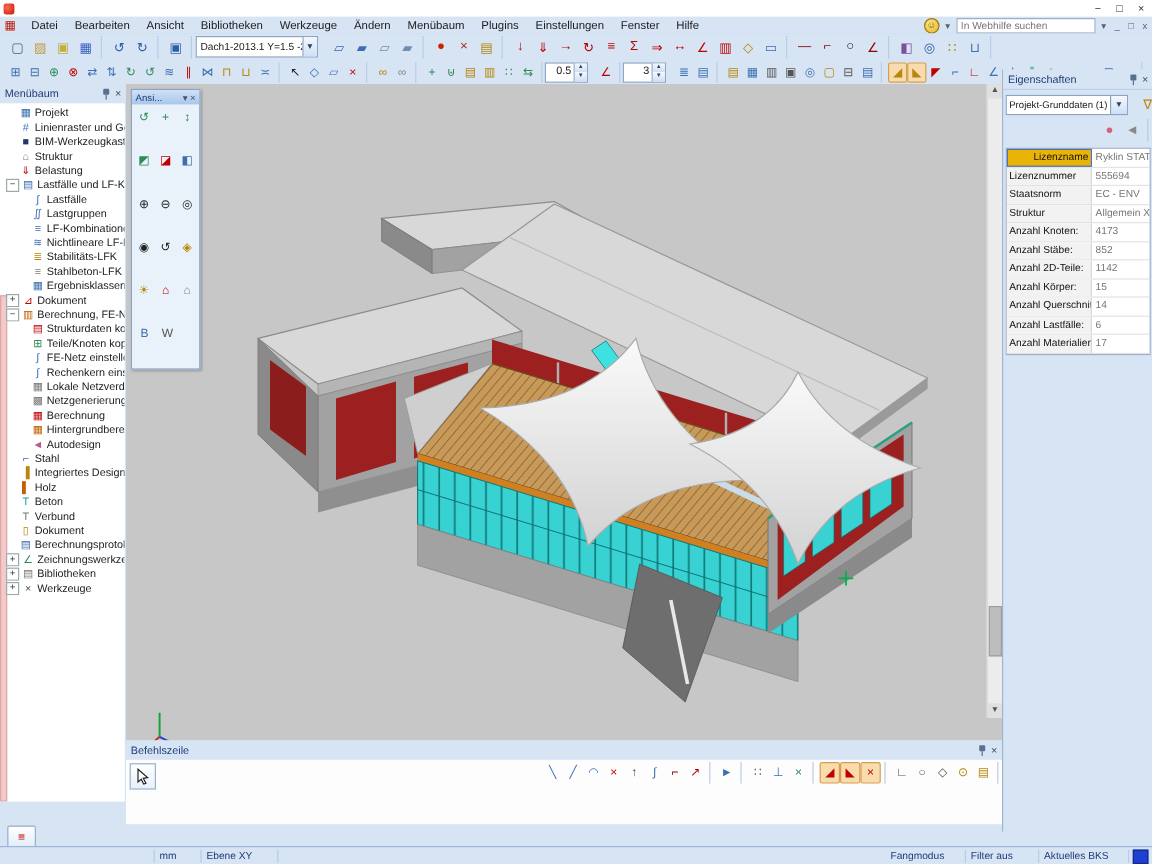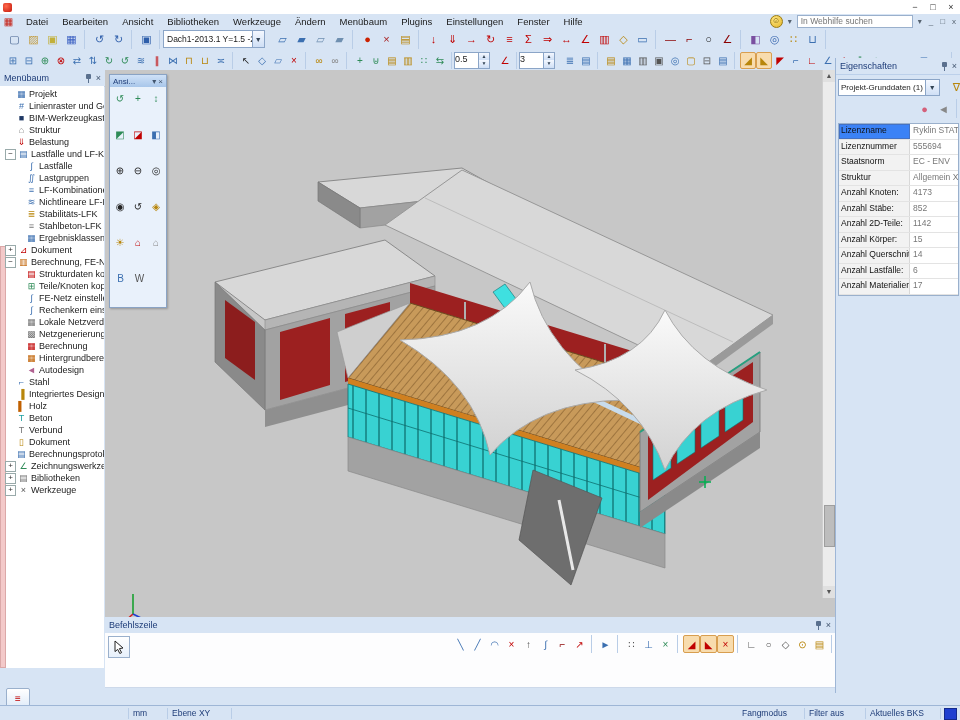--- a/index.html
+++ b/index.html
@@ -31,21 +31,21 @@
   .ticon{width:17px;height:17px;display:flex;align-items:center;justify-content:center;
          font-size:11px;border:1px solid transparent;border-radius:2px;cursor:default;}
   .tb2 .ticon{width:14px;height:15px;font-size:10px;}
   .ticon.hl{background:var(--hl);border-color:#d89e4f;}
   .combo{height:16px;background:#fff;border:1px solid #8ba5c7;display:flex;align-items:center;
          font-size:8.5px;margin:0 3px;}
   .combo .ctext{padding:0 3px;white-space:nowrap;overflow:hidden;}
   .carrow{width:13px;height:100%;background:linear-gradient(#f4f8ff,#cfdff5);border-left:1px solid #8ba5c7;
           font-size:7px;display:flex;align-items:center;justify-content:center;color:#345;}
   .spin{width:34px;height:15px;background:#fff;border:1px solid #8ba5c7;display:flex;margin:0 2px;}
-  .spin .sval{flex:1;font-size:9px;text-align:left;padding:1px 2px 0 0;}
+  .spin .sval{flex:1;font-size:9px;text-align:right;padding:1px 2px 0 0;}
   .spin .sarr{width:10px;display:flex;flex-direction:column;border-left:1px solid #8ba5c7;}
   .spin .sarr span{flex:1;font-size:5px;line-height:6px;text-align:center;color:#345;background:linear-gradient(#f4f8ff,#cfdff5);}
   
   .panelhdr{height:16px;background:var(--chrome);display:flex;align-items:center;
             font-size:9px;color:#1e3c78;padding:0 4px;border-bottom:1px solid #bcd0ea;}
   .phbtns{margin-left:auto;display:flex;align-items:center;gap:4px;color:#41546e;font-size:9px;}
   .pin{display:inline-block;width:7px;height:9px;position:relative;}
   .pin::before{content:"";position:absolute;left:1px;top:0;width:5px;height:5px;background:#5a708e;border-radius:1px;}
   .pin::after{content:"";position:absolute;left:3px;top:5px;width:1px;height:4px;background:#5a708e;}
   .leftcol{position:absolute;left:0;top:70px;width:105px;height:635px;background:var(--chrome);border-right:1px solid #9eb6d6;}
@@ -97,21 +97,21 @@
   
   .rightcol{position:absolute;left:835px;top:58px;width:125px;height:635px;background:var(--chrome);border-left:1px solid #9eb6d6;}
   .pcombo-row{display:flex;align-items:center;padding:3px 2px 2px 2px;gap:2px;}
   .pcombo{flex:1;height:15px;background:#fff;border:1px solid #8ba5c7;display:flex;align-items:center;font-size:8px;}
   .pcombo .ctext{flex:1;padding:0 2px;white-space:nowrap;overflow:hidden;}
   .picons2{display:flex;justify-content:flex-end;padding:0 4px 3px 0;gap:4px;}
   .proptable{margin:2px;border:1px solid #9ab0cc;background:#fff;}
   .prow{display:flex;height:14.5px;border-bottom:1px solid #e3e3e3;font-size:8.5px;}
   .plabel{width:66px;background:#f2f2f2;border-right:1px solid #d8d8d8;padding:1px 2px;white-space:nowrap;overflow:hidden;color:#111;}
   .pvalue{flex:1;padding:1px 3px;color:#777;white-space:nowrap;overflow:hidden;}
-  .prow.sel .plabel{background:#3b82f6;outline:1px solid #4472c4;outline-offset:-1px;}
+  .prow.sel .plabel{background:#eab308;outline:1px solid #4472c4;outline-offset:-1px;text-align:right;}
   
   .statusbar{position:absolute;left:0;top:705px;width:960px;height:15px;background:var(--chrome);
              border-top:1px solid #9eb6d6;display:flex;align-items:center;font-size:8.5px;color:#1e3c78;}
   .scell{height:11px;line-height:11px;padding:0 4px;border-right:1px solid #b9cde7;white-space:nowrap;overflow:hidden;}
   .sspacer{flex:1;}
   .swatch{width:11px;height:10px;background:#1f3fd0;border:1px solid #132a8c;margin:0 3px;}
 </style>
 </head>
 <body>
 

